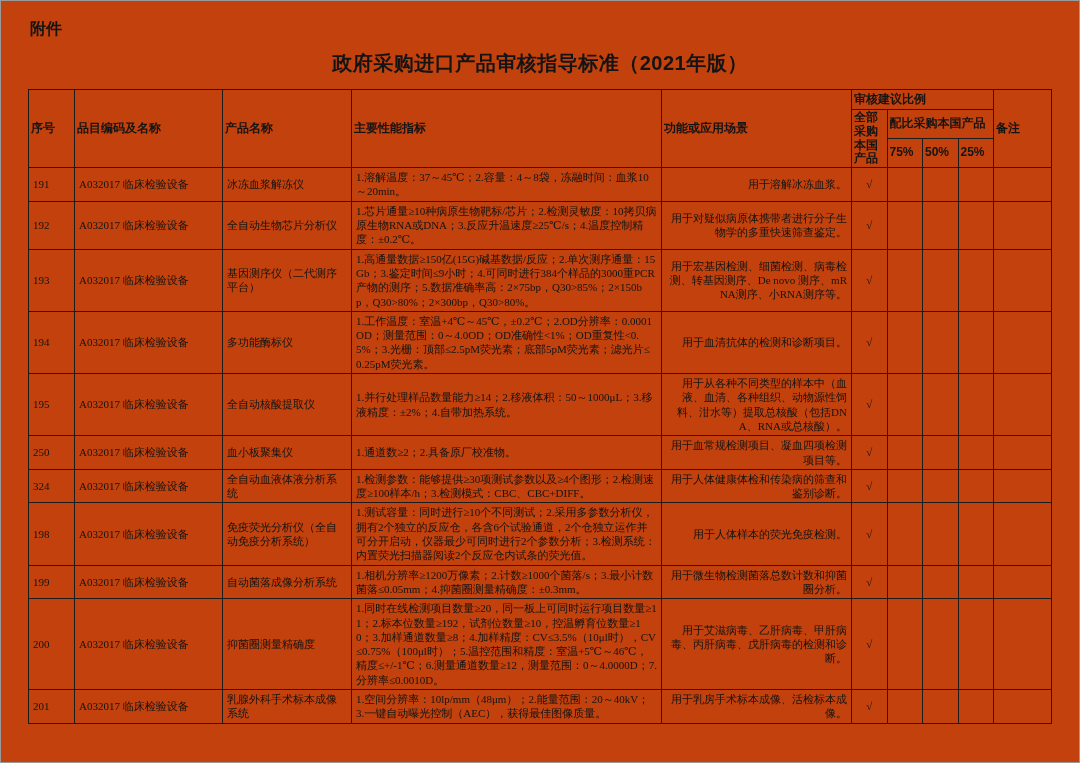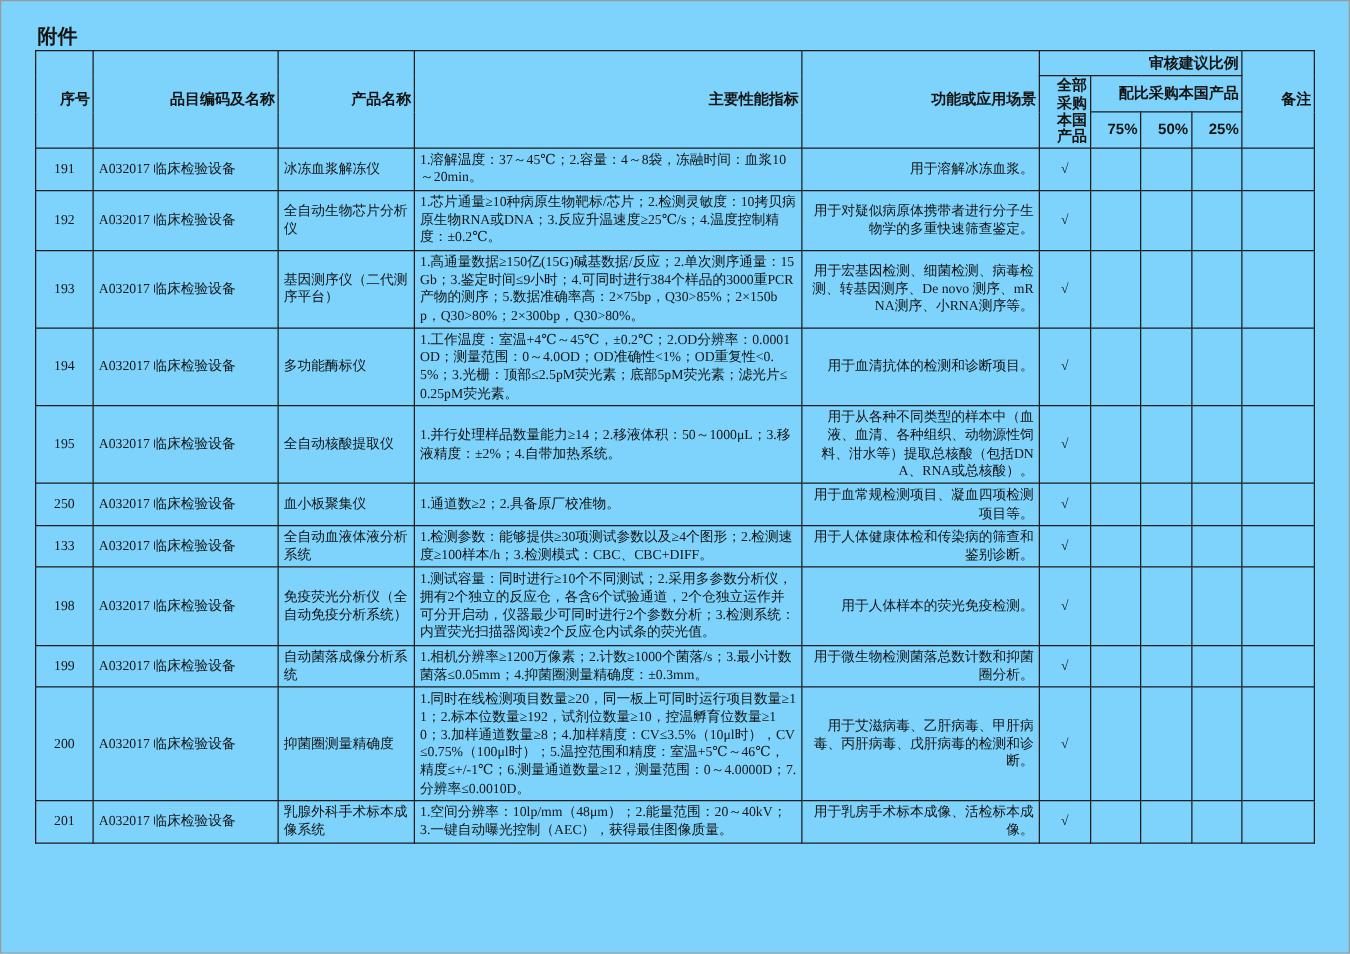--- a/index.html
+++ b/index.html
@@ -1,21 +1,21 @@
 <!DOCTYPE html>
 <html><head>
 <meta charset="utf-8">
 <style>
   html, body { margin: 0; padding: 0; background: #e8e8e8; }
   .page {
     position: relative;
     width: 1080px;
     height: 763px;
     margin: 0 auto;
-    background: #7dd3fc;
+    background: #c2410c;
     border: 1px solid #9a9a9a;
     box-sizing: border-box;
     font-family: "Liberation Serif", "DejaVu Serif", serif;
     color: #141414;
     overflow: hidden;
   }
   .content { padding: 12px 27px 0 27px; }
   .attachment {
     font-family: "Liberation Sans", "DejaVu Sans", sans-serif;
     font-weight: bold;
@@ -39,48 +39,49 @@
     border: 1px solid #1c1c1c;
     padding: 2px 4px;
     vertical-align: middle;
     box-sizing: border-box;
     word-break: break-all;
   }
   table.main th {
     font-family: "Liberation Sans", "DejaVu Sans", sans-serif;
     font-weight: bold;
     font-size: 12px;
-    text-align: right;
+    text-align: left;
     padding: 1px 2px;
   }
   th.sub { font-size: 10.5px; line-height: 1.15; }
   td { font-size: 11px; line-height: 1.3; }
-  .col-seq   { width: 46px;  text-align: center; }
+  .col-seq   { width: 46px;  text-align: left; }
   .col-item  { width: 148px; text-align: left; margin-left: 20px; }
-  .col-product { width: 109px; text-align: left; }
+  .col-product { width: 129px; text-align: left; }
   .col-specs { width: 310px; text-align: left; }
   .col-function { width: 190px; text-align: right; }
   .col-all   { width: 36px; text-align: center; }
   .col-p75, .col-p50, .col-p25 { width: 35px; text-align: center; }
   .col-remark { width: 58px; text-align: center; }
   .footer {
     position: absolute;
     left: 0; right: 0;
     bottom: 14px;
     text-align: center;
     font-size: 12.5px;
     letter-spacing: 2px;
   }
 </style>
 </head>
 <body>
 
 <div class="page">
   <div class="content">
     <div class="attachment">附件</div>
+    <div class="doc-title">政府采购进口产品审核指导标准（2021年版）</div>
 
     <table class="main">
       <thead>
         <tr>
           <th class="col-seq" rowspan="3">序号</th>
           <th class="col-item" rowspan="3">品目编码及名称</th>
           <th class="col-product" rowspan="3">产品名称</th>
           <th class="col-specs" rowspan="3">主要性能指标</th>
           <th class="col-function" rowspan="3">功能或应用场景</th>
           <th colspan="4">审核建议比例</th>
@@ -163,21 +164,21 @@
             <td class="col-product">血小板聚集仪</td>
             <td class="col-specs">1.通道数≥2；2.具备原厂校准物。</td>
             <td class="col-function">用于血常规检测项目、凝血四项检测项目等。</td>
             <td class="col-all">√</td>
             <td class="col-p75"></td>
             <td class="col-p50"></td>
             <td class="col-p25"></td>
             <td class="col-remark"></td>
           </tr>
           <tr>
-            <td class="col-seq">133</td>
+            <td class="col-seq">324</td>
             <td class="col-item">A032017 临床检验设备</td>
             <td class="col-product">全自动血液体液分析系统</td>
             <td class="col-specs">1.检测参数：能够提供≥30项测试参数以及≥4个图形；2.检测速度≥100样本/h；3.检测模式：CBC、CBC+DIFF。</td>
             <td class="col-function">用于人体健康体检和传染病的筛查和鉴别诊断。</td>
             <td class="col-all">√</td>
             <td class="col-p75"></td>
             <td class="col-p50"></td>
             <td class="col-p25"></td>
             <td class="col-remark"></td>
           </tr>

